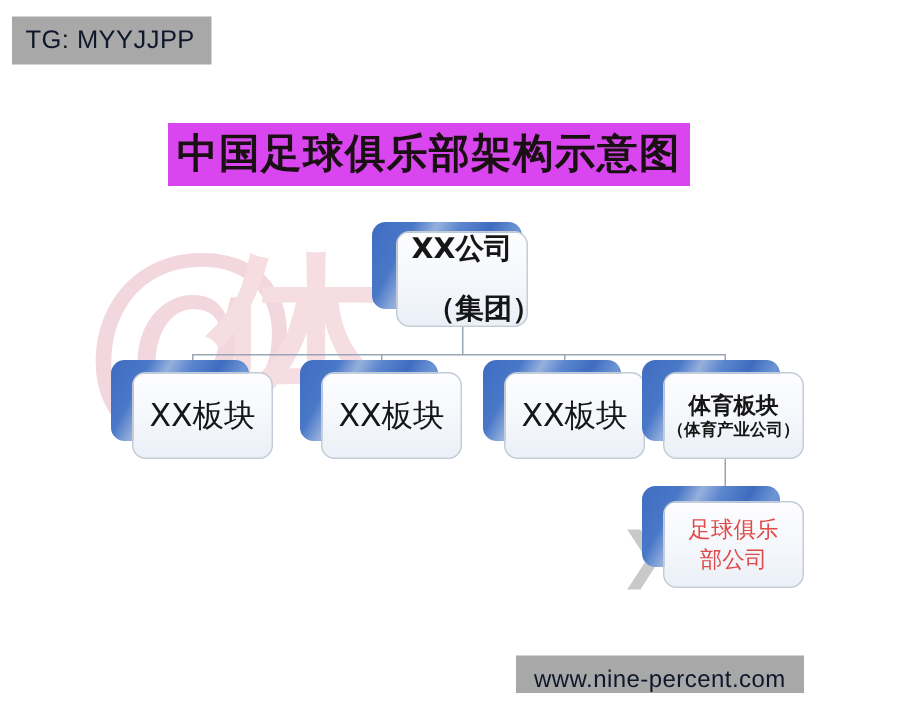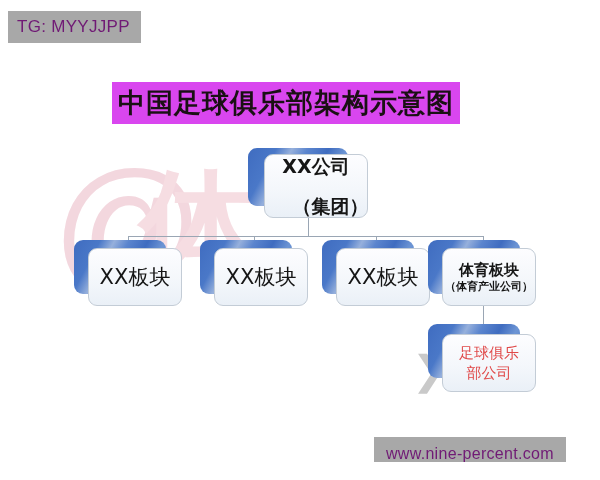--- a/index.html
+++ b/index.html
@@ -62,33 +62,33 @@
     color: #c9c9c9;
     font-size: 40px;
     line-height: 40px;
     user-select: none;
   }
 
   
   .badge {
     position: absolute;
     background: #a8a8a8;
-    color: #701a75;
+    color: #0f172a;
     font-size: 17px;
     line-height: 17px;
     letter-spacing: 0.3px;
     white-space: nowrap;
   }
   #tg-badge {
     left: 8px;
     top: 11px;
     padding: 7px 11px 8px 9px;
   }
   #url-badge {
-    left: 374px;
+    left: 344px;
     top: 437px;
     padding: 8px 12px 0 12px;
     font-size: 16px;
   }
 
   
   #title {
     position: absolute;
     left: 112px;
     top: 82px;
@@ -143,21 +143,21 @@
   }
   .node .t2 {
     color: #161616;
     font-family: "DejaVu Sans", "Liberation Sans", sans-serif;
     white-space: nowrap;
   }
 
   
   #node-root { left: 248px; top: 148px; width: 120px; height: 70px; }
   #node-root .shadow { left: 0; top: 0; width: 100px; height: 58px; }
-  #node-root .face { left: 16px; top: 6px; width: 104px; height: 64px; gap: 16px; }
+  #node-root .face { left: 16px; top: 6px; width: 88px; height: 64px; gap: 16px; }
   #node-root .t1 { font-size: 19px; line-height: 24px; font-weight: 700; }
   #node-root .t2 { font-size: 19px; line-height: 24px; font-weight: 700; margin-left: 29px; }
 
   
   .row2 { width: 108px; height: 66px; top: 240px; }
   .row2 .shadow { left: 0; top: 0; width: 92px; height: 54px; }
   .row2 .face { left: 14px; top: 8px; width: 94px; height: 58px; }
   .row2 .t1 { font-size: 21px; line-height: 20px; font-weight: 400; }
 
   #node-b1 { left: 74px; }

